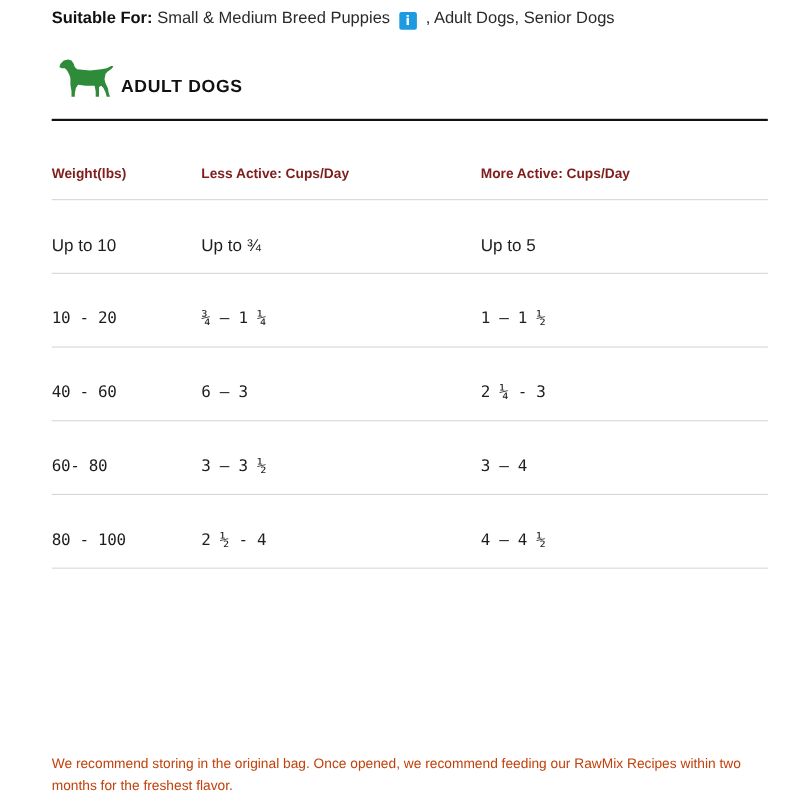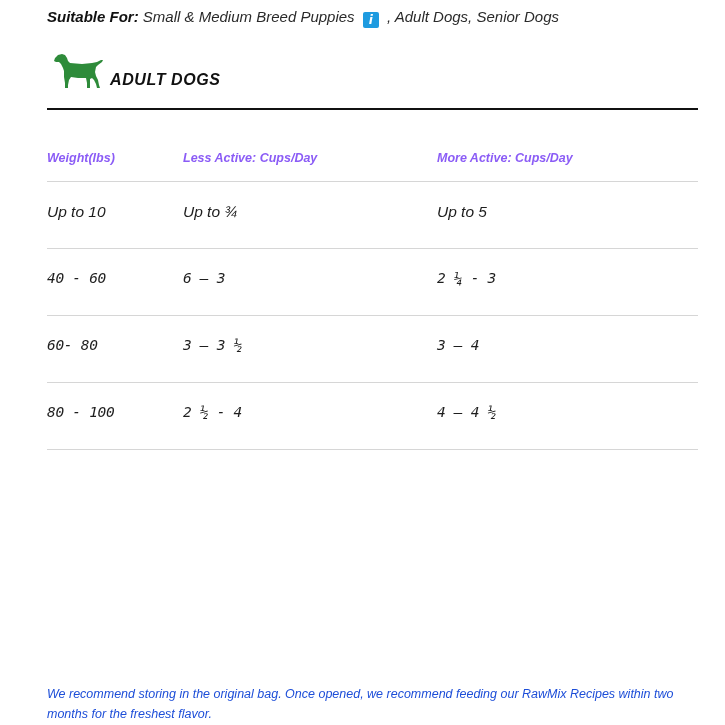--- a/index.html
+++ b/index.html
@@ -1,20 +1,20 @@
 <!DOCTYPE html>
 <html><head>
   <meta charset="utf-8">
   <style>
     * { box-sizing: border-box; margin: 0; padding: 0; }
     html, body {
       width: 725px; height: 725px; background: #ffffff; overflow: hidden;
       font-family: "Liberation Sans", sans-serif; color: #1a1a1a;
     }
-    .page { position: relative; width: 617px; height: 725px; font-style: italic; }
+    .page { position: relative; width: 617px; height: 725px; }
 
     .suitable {
       position: absolute; left: 47px; top: 7px;
       font-size: 15px; line-height: 20px; color: #2a2a2a;
       white-space: nowrap;
     }
     .suitable .label { font-weight: bold; color: #111; }
     .info-icon {
       display: inline-block; width: 16px; height: 16px;
       background: #1e9be0; color: #fff; border-radius: 2px;
@@ -40,33 +40,33 @@
 
     .table { position: absolute; left: 47px; top: 110px; width: 651px; }
     .row { position: relative; display: block; border-bottom: 1px solid #d6d6d6; }
     .row.header { height: 72px; }
     .row.body { height: 67px; }
     .cell { position: absolute; white-space: nowrap; }
     .c0 { left: 0; }
     .c1 { left: 136px; }
     .c2 { left: 390px; }
     .row.header .cell {
-      top: 41px; font-size: 12.5px; font-weight: bold; color: #8b5cf6;
+      top: 41px; font-size: 12.5px; font-weight: bold; color: #7f1d1d;
     }
     .row.body .cell {
-      top: 21px; font-size: 14.5px; color: #1e1e1e;
+      top: 33px; font-size: 14.5px; color: #1e1e1e;
       font-family: "DejaVu Sans Mono", monospace; letter-spacing: -0.3px;
     }
     .row.body.first .cell {
       font-family: "Liberation Sans", sans-serif; font-size: 15.5px; letter-spacing: 0;
     }
 
     .footnote {
       position: absolute; left: 47px; top: 684px; width: 660px;
-      font-size: 12.5px; line-height: 20px; color: #1d4ed8;
+      font-size: 12.5px; line-height: 20px; color: #c2410c;
     }
   </style>
 </head>
 <body>
 
 <div class="page">
 
   <div class="suitable">
     <span class="label">Suitable For:</span>
     <span>Small &amp; Medium Breed Puppies</span>
@@ -89,20 +89,25 @@
       <span class="cell c1">Less Active: Cups/Day</span>
       <span class="cell c2">More Active: Cups/Day</span>
     </div>
 
     <div class="row body first">
       <span class="cell c0">Up to 10</span>
       <span class="cell c1">Up to ¾</span>
       <span class="cell c2">Up to 5</span>
     </div>
     <div class="row body">
+      <span class="cell c0">10 - 20</span>
+      <span class="cell c1">¾ – 1 ¼</span>
+      <span class="cell c2">1 – 1 ½</span>
+    </div>
+    <div class="row body">
       <span class="cell c0">40 - 60</span>
       <span class="cell c1">6 – 3</span>
       <span class="cell c2">2 ¼ - 3</span>
     </div>
     <div class="row body">
       <span class="cell c0">60- 80</span>
       <span class="cell c1">3 – 3 ½</span>
       <span class="cell c2">3 – 4</span>
     </div>
     <div class="row body">

